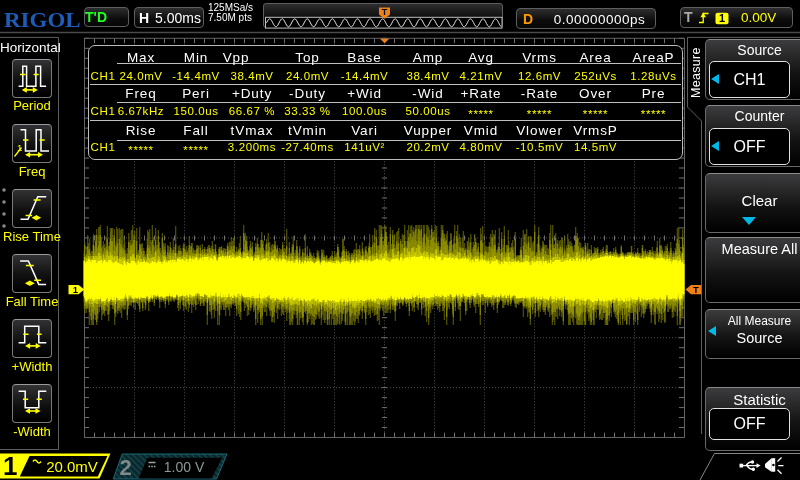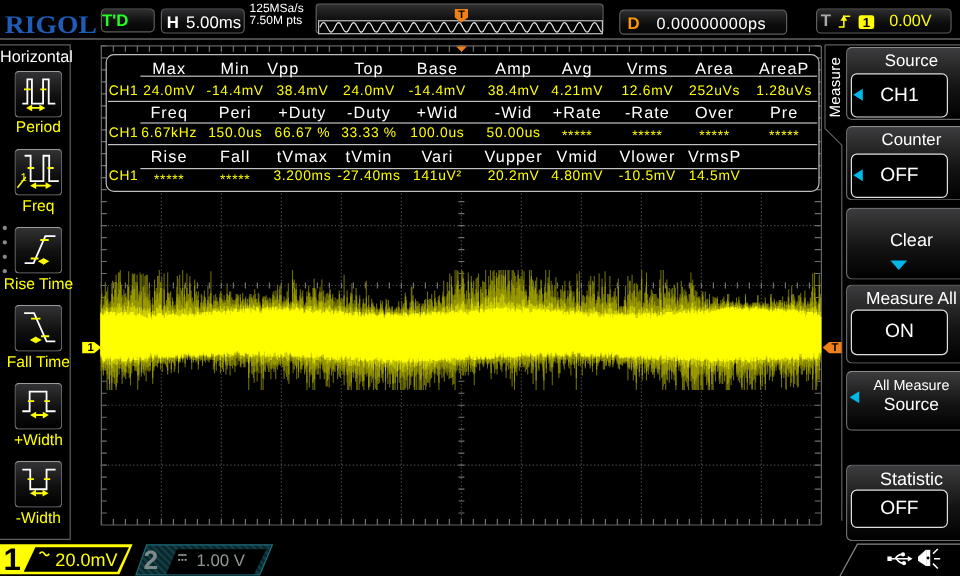--- a/index.html
+++ b/index.html
@@ -44,21 +44,21 @@
 <div class="ab" style="left:4px;top:8px;color:#1e5cb8;font-family:'Liberation Serif',serif;font-weight:bold;font-size:23px;letter-spacing:0px;transform:scaleY(.92)">RIGOL</div>
 <div class="tbox" style="left:84px;top:7px;width:45px;height:20px;color:#2f2;font-weight:bold;font-size:14px;text-align:left;line-height:19px">T'D</div>
 <div class="tbox" style="left:134px;top:7px;width:70px;height:21px">
  <span class="ab w" style="left:4px;top:2px;font-weight:bold;font-size:14px">H</span>
  <span class="ab w" style="left:18px;top:2px;width:50px;text-align:center;font-size:14px">5.00ms</span>
     </div>
 <div class="ab w" style="left:208px;top:3px;font-size:10px;line-height:9.5px;text-align:left">125MSa/s<br>7.50M pts</div>
 <div class="tbox" style="left:263px;top:3px;width:240px;height:25px;border-radius:3px"></div>
 <div class="tbox" style="left:516px;top:8px;width:140px;height:21px">
  <span class="ab" style="left:6px;top:2px;color:#f90;font-weight:bold;font-size:14px">D</span>
- <span class="ab w" style="left:30px;top:2.5px;width:105px;font-size:13.5px;letter-spacing:.5px">0.00000000ps</span>
+ <span class="ab w" style="left:30px;top:2.5px;width:105px;text-align:center;font-size:13.5px;letter-spacing:.5px">0.00000000ps</span>
     </div>
 <div class="tbox" style="left:680px;top:7px;width:113px;height:21px">
  <span class="ab" style="left:3px;top:1px;color:#aaa;font-weight:bold;font-size:14px">T</span>
     </div>
 <div class="ab y" style="left:741px;top:10px;font-size:13.5px">0.00V</div>
 <svg class="ab" style="left:0;top:0" width="800" height="36" viewBox="0 0 800 36">
 <rect x="265.5" y="17.3" width="236.5" height="10.8" fill="#000" stroke="#c0c0c0" stroke-width="1"></rect>
 <path d="M266.5 22.8L267.5 20.9L268.5 19.4L269.5 18.8L270.5 19.2L271.5 20.4L272.5 22.3L273.5 24.2L274.5 25.8L275.5 26.7L276.5 26.6L277.5 25.6L278.5 23.9L279.5 21.9L280.5 20.1L281.5 19.0L282.5 18.8L283.5 19.6L284.5 21.2L285.5 23.2L286.5 25.0L287.5 26.3L288.5 26.8L289.5 26.3L290.5 24.9L291.5 23.0L292.5 21.1L293.5 19.5L294.5 18.8L295.5 19.1L296.5 20.3L297.5 22.1L298.5 24.0L299.5 25.7L300.5 26.7L301.5 26.7L302.5 25.7L303.5 24.1L304.5 22.1L305.5 20.3L306.5 19.1L307.5 18.8L308.5 19.5L309.5 21.0L310.5 23.0L311.5 24.9L312.5 26.2L313.5 26.8L314.5 26.4L315.5 25.1L316.5 23.2L317.5 21.2L318.5 19.7L319.5 18.9L320.5 19.0L321.5 20.1L322.5 21.9L323.5 23.8L324.5 25.6L325.5 26.6L326.5 26.7L327.5 25.9L328.5 24.3L329.5 22.3L330.5 20.5L331.5 19.2L332.5 18.8L333.5 19.4L334.5 20.8L335.5 22.7L336.5 24.7L337.5 26.1L338.5 26.8L339.5 26.5L340.5 25.2L341.5 23.4L342.5 21.4L343.5 19.8L344.5 18.9L345.5 19.0L346.5 20.0L347.5 21.7L348.5 23.6L349.5 25.4L350.5 26.5L351.5 26.8L352.5 26.0L353.5 24.5L354.5 22.5L355.5 20.6L356.5 19.3L357.5 18.8L358.5 19.3L359.5 20.7L360.5 22.5L361.5 24.5L362.5 26.0L363.5 26.8L364.5 26.5L365.5 25.4L366.5 23.6L367.5 21.6L368.5 19.9L369.5 18.9L370.5 18.9L371.5 19.8L372.5 21.5L373.5 23.4L374.5 25.3L375.5 26.5L376.5 26.8L377.5 26.1L378.5 24.6L379.5 22.7L380.5 20.8L381.5 19.4L382.5 18.8L383.5 19.2L384.5 20.5L385.5 22.4L386.5 24.3L387.5 25.9L388.5 26.7L389.5 26.6L390.5 25.5L391.5 23.8L392.5 21.8L393.5 20.1L394.5 19.0L395.5 18.9L396.5 19.7L397.5 21.3L398.5 23.2L399.5 25.1L400.5 26.4L401.5 26.8L402.5 26.2L403.5 24.8L404.5 22.9L405.5 21.0L406.5 19.5L407.5 18.8L408.5 19.1L409.5 20.3L410.5 22.2L411.5 24.1L412.5 25.8L413.5 26.7L414.5 26.7L415.5 25.7L416.5 24.0L417.5 22.0L418.5 20.2L419.5 19.1L420.5 18.8L421.5 19.6L422.5 21.1L423.5 23.1L424.5 24.9L425.5 26.3L426.5 26.8L427.5 26.3L428.5 25.0L429.5 23.1L430.5 21.1L431.5 19.6L432.5 18.8L433.5 19.1L434.5 20.2L435.5 22.0L436.5 23.9L437.5 25.6L438.5 26.6L439.5 26.7L440.5 25.8L441.5 24.2L442.5 22.2L443.5 20.4L444.5 19.1L445.5 18.8L446.5 19.5L447.5 20.9L448.5 22.9L449.5 24.8L450.5 26.2L451.5 26.8L452.5 26.4L453.5 25.1L454.5 23.3L455.5 21.3L456.5 19.7L457.5 18.9L458.5 19.0L459.5 20.0L460.5 21.8L461.5 23.7L462.5 25.5L463.5 26.6L464.5 26.7L465.5 25.9L466.5 24.4L467.5 22.4L468.5 20.5L469.5 19.2L470.5 18.8L471.5 19.4L472.5 20.7L473.5 22.6L474.5 24.6L475.5 26.1L476.5 26.8L477.5 26.5L478.5 25.3L479.5 23.5L480.5 21.5L481.5 19.9L482.5 18.9L483.5 18.9L484.5 19.9L485.5 21.6L486.5 23.5L487.5 25.3L488.5 26.5L489.5 26.8L490.5 26.1L491.5 24.5L492.5 22.6L493.5 20.7L494.5 19.3L495.5 18.8L496.5 19.3L497.5 20.6L498.5 22.4L499.5 24.4L500.5 26.0L501.5 26.8" stroke="#e8e8e8" stroke-width="1" fill="none"></path>
 <polygon points="379,7.5 390,7.5 390,14.5 384.5,18.8 379,14.5" fill="#f08018"></polygon>
 <text x="384.6" y="15.3" fill="#000" font-size="9" font-weight="bold" text-anchor="middle">T</text>
@@ -207,21 +207,20 @@
  <div class="mtitle" style="top:2px">Counter</div>
  <div class="vbox" style="top:22px;height:37px;line-height:35px">OFF</div>
  <div class="tri-l" style="left:5px;top:35px"></div>
     </div>
 <div class="mbtn" style="top:173px;height:60px">
  <div class="mtitle" style="top:18px;font-size:15px">Clear</div>
  <div class="tri-d" style="left:36px;top:43px"></div>
     </div>
 <div class="mbtn" style="top:237px;height:66px">
  <div class="mtitle" style="top:3px;font-size:14.5px">Measure All</div>
- <div class="vbox" style="top:20px;height:38px;line-height:36px">ON</div>
     </div>
 <div class="mbtn" style="top:309px;height:50px">
  <div class="mtitle" style="top:3px;font-size:12px">All Measure</div>
  <div class="mtitle" style="top:20px;font-size:14.5px">Source</div>
  <div class="tri-l" style="left:2px;top:16px"></div>
     </div>
 <div class="mbtn" style="top:387px;height:64px">
  <div class="mtitle" style="top:3px;font-size:15px">Statistic</div>
  <div class="vbox" style="top:20px;height:32px;line-height:30px">OFF</div>
     </div>

